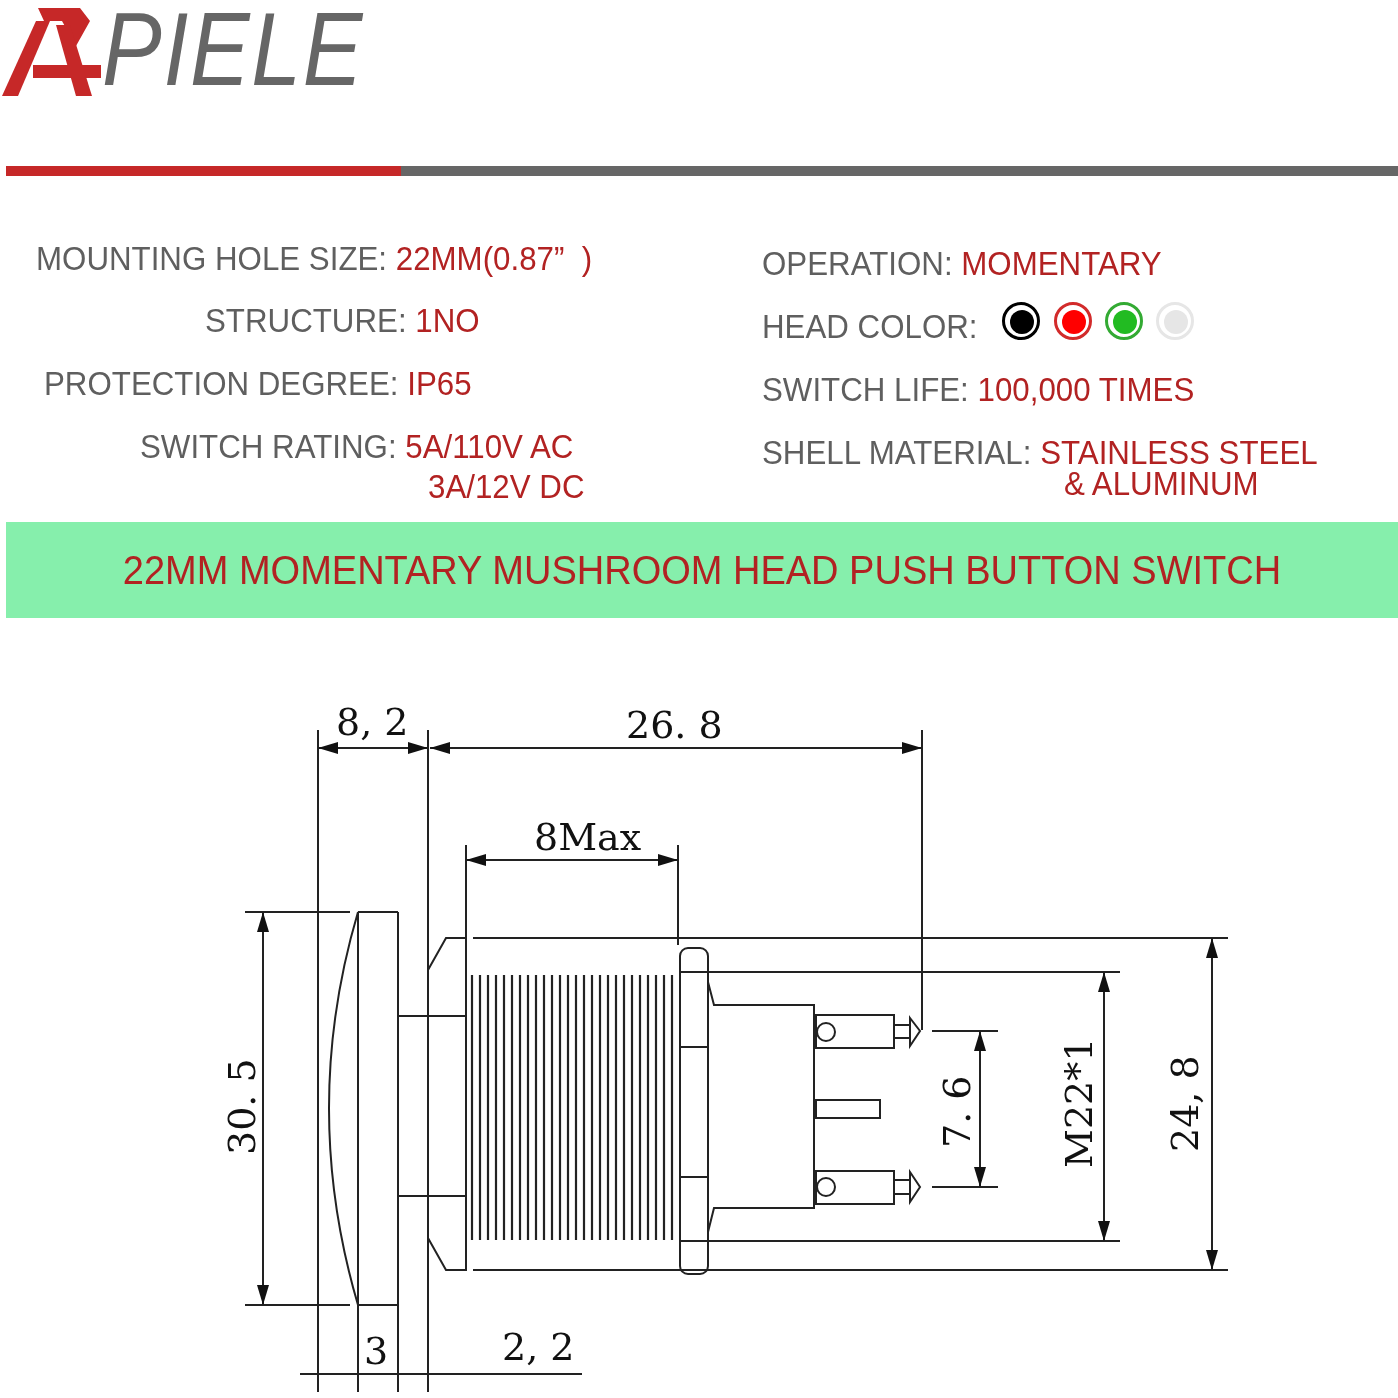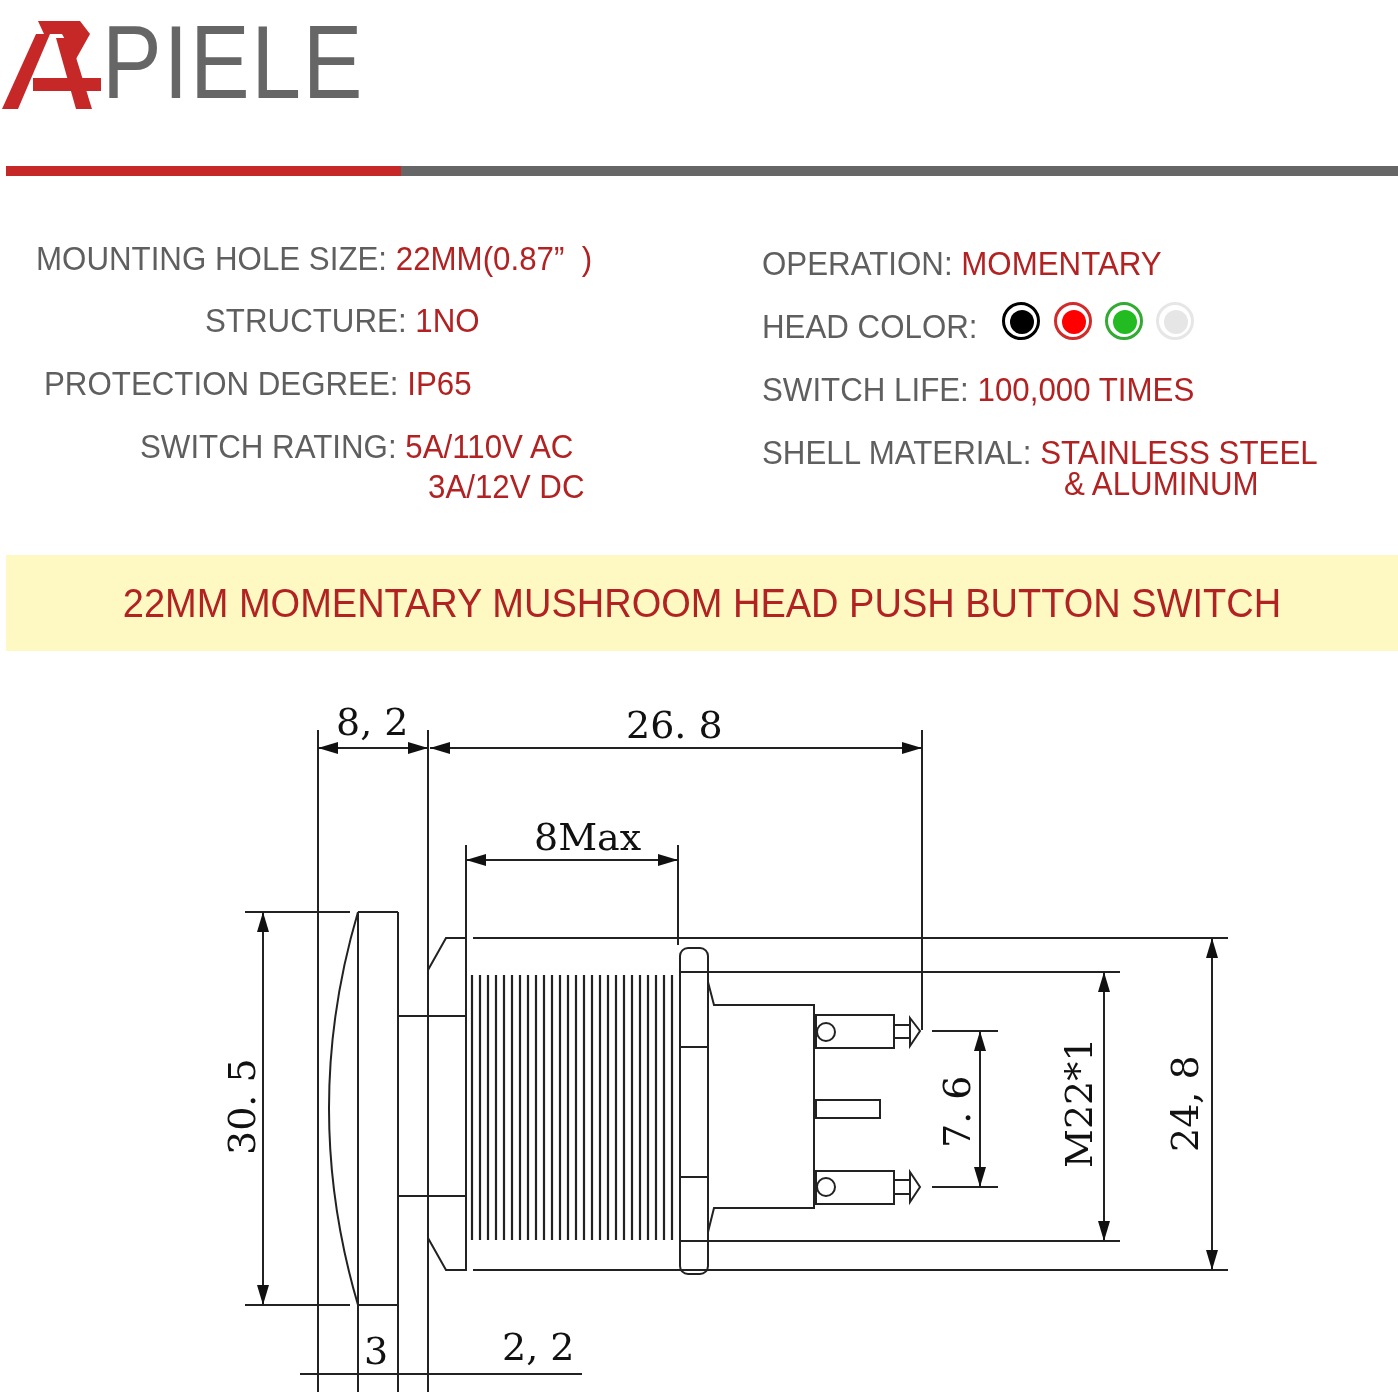--- a/index.html
+++ b/index.html
@@ -1,24 +1,24 @@
 <!DOCTYPE html>
 <html><head>
 <meta charset="utf-8">
 <style>
   html, body { margin:0; padding:0; background:#ffffff; }
   body { width:1398px; height:1398px; position:relative; overflow:hidden; font-family:"Liberation Sans", sans-serif; }
-  .logo { position:absolute; left:0; top:16px; width:360px; height:100px; }
+  .logo { position:absolute; left:0; top:3px; width:360px; height:100px;font-style:italic; }
   .brand-text { position:absolute; left:102px; top:-8px; font-family:"Liberation Sans", sans-serif; font-size:104px; line-height:108px; color:#666666; letter-spacing:2px; transform:scaleX(0.86); transform-origin:left top; font-weight:normal; }
   .rule-red { position:absolute; left:6px; top:166px; width:395px; height:10px; background:#c62828; }
   .rule-gray { position:absolute; left:401px; top:166px; width:997px; height:10px; background:#666666; }
   .spec { position:absolute; font-family:"Liberation Sans", sans-serif; font-size:34px; line-height:40px; white-space:nowrap; transform:scaleX(0.92); transform-origin:left top; }
   .lbl { color:#5f5f5f; }
   .val { color:#b22222; }
-  .banner { position:absolute; left:6px; top:522px; width:1392px; height:96px; background:#fef9c3;margin-top:33px; }
+  .banner { position:absolute; left:6px; top:522px; width:1392px; height:96px; background:#86efac; }
   .banner-text { position:absolute; left:0; top:0; width:100%; height:96px; line-height:96px; text-align:center; color:#b22222; font-size:40px; font-family:"Liberation Sans", sans-serif; transform:scaleX(0.95); }
   .dot { position:absolute; width:38px; height:38px; border-radius:50%; box-sizing:border-box; }
   .dot .inner { position:absolute; left:7px; top:7px; width:24px; height:24px; border-radius:50%; }
   .drawing { position:absolute; left:0; top:640px; width:1398px; height:758px; }
   .dim { font-family:"DejaVu Serif", "Liberation Serif", serif; font-size:38px; fill:#111; }
 </style>
 </head>
 <body>
 
 <div class="logo">

